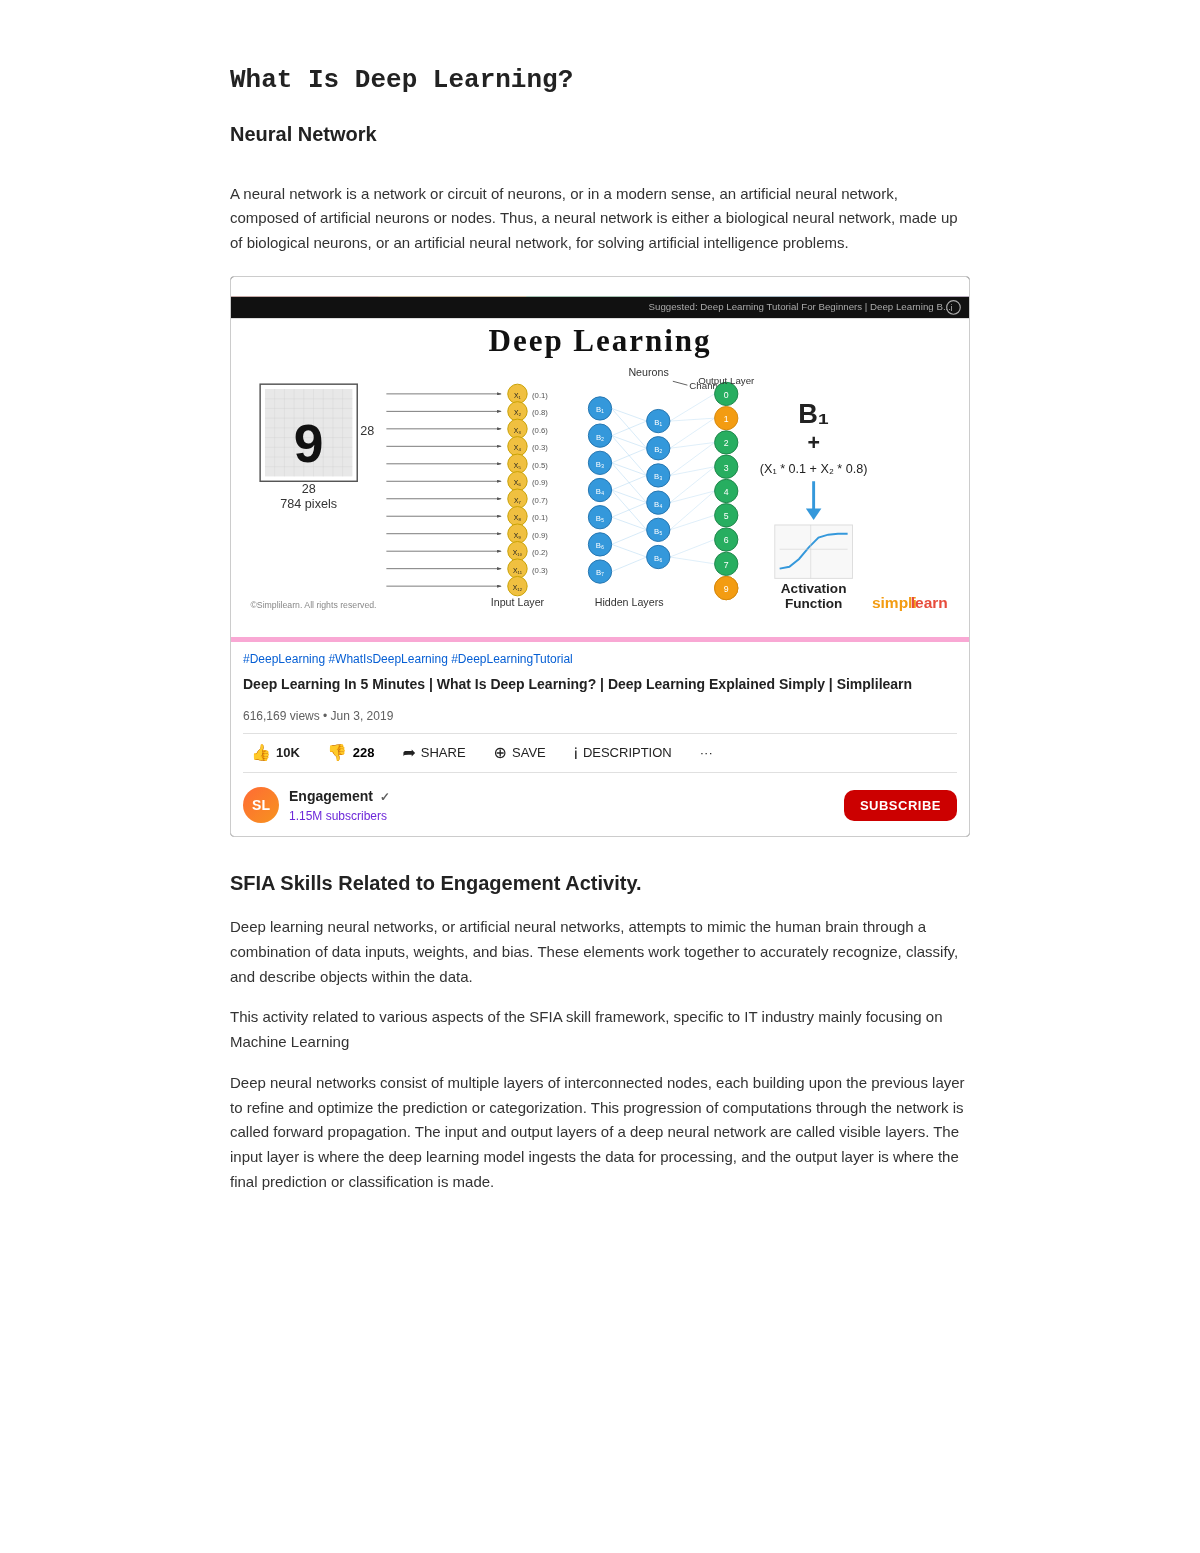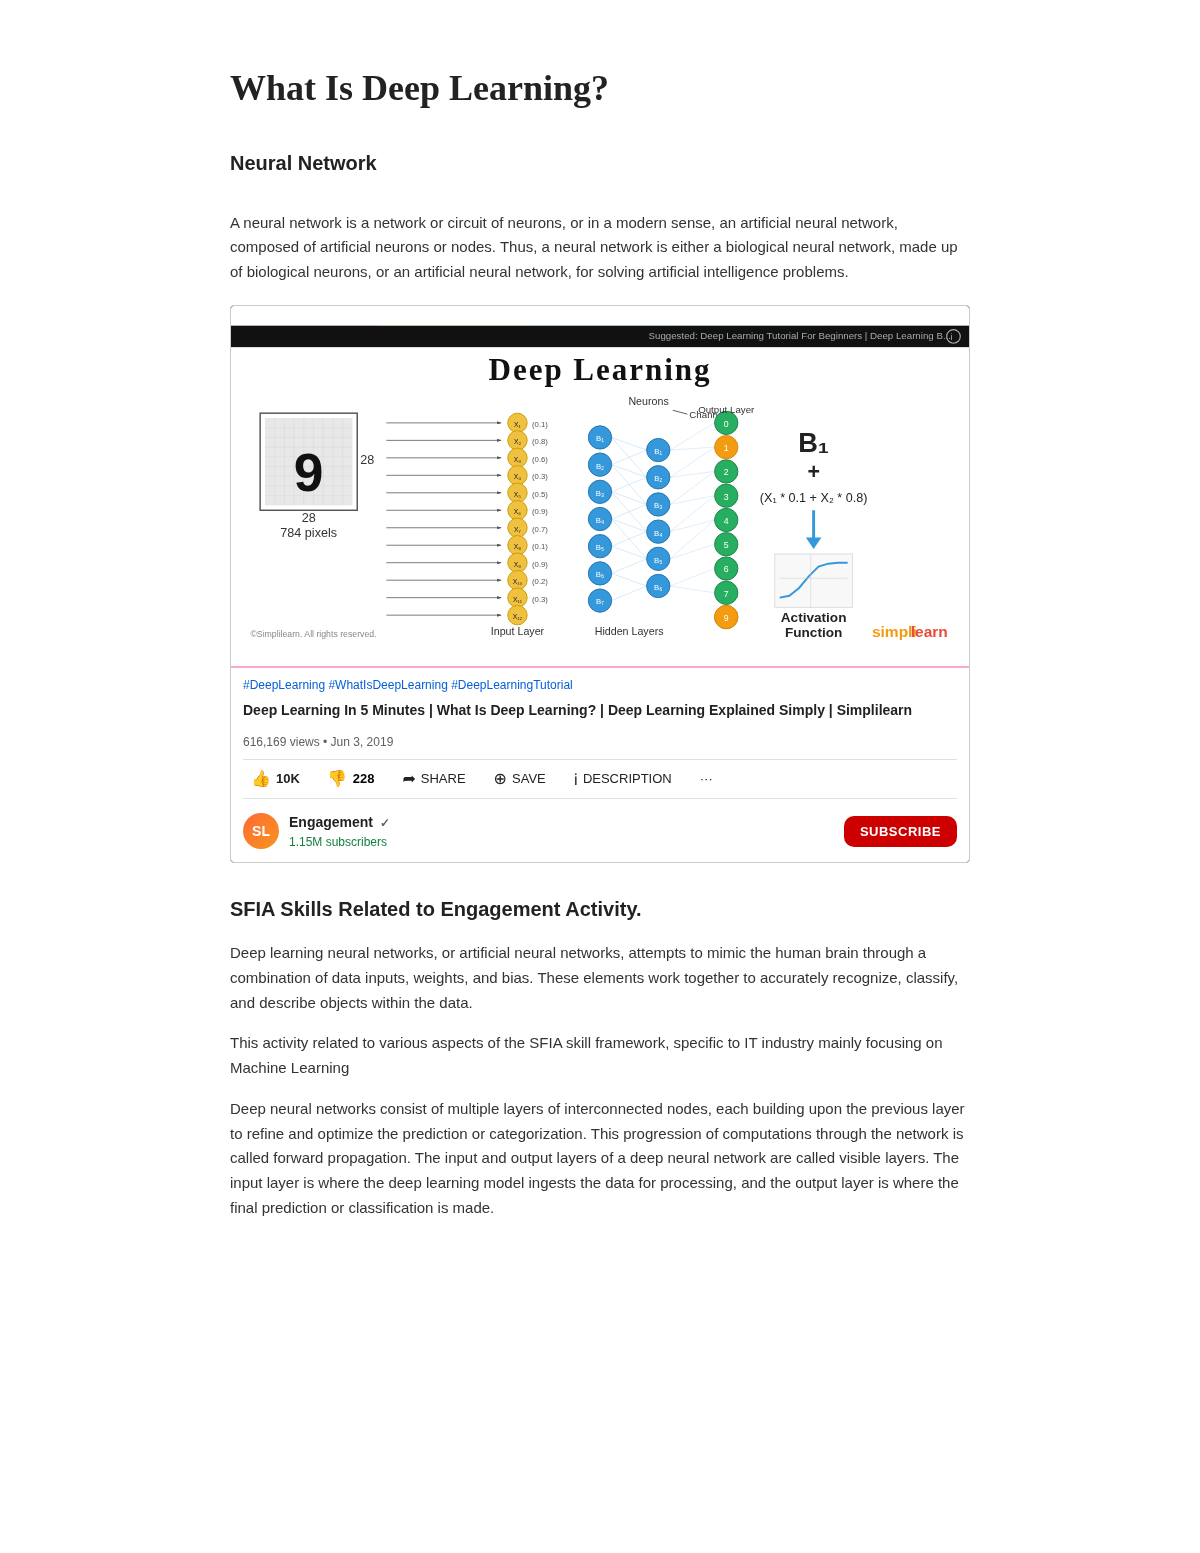--- a/index.html
+++ b/index.html
@@ -13,24 +13,24 @@
       font-size: 16px;
       line-height: 1.6;
       color: #222;
       background: #fff;
       max-width: 900px;
       margin: 0 auto;
       padding: 60px 80px;
     }
 
     .page-title {
-      font-size: 36px;
-      font-weight: bold;
-      margin-bottom: 29px;
-      font-family: Liberation Serif, serif;
+      font-size: 26px;
+      font-weight: bold;
+      margin-bottom: 16px;
+      font-family: Liberation Mono, monospace;
     }
 
     .section-heading {
       font-size: 20px;
       font-weight: bold;
       margin-bottom: 32px;
       font-family: Arial, sans-serif;
     }
 
     .body-text {
@@ -54,21 +54,21 @@
       background: #1a1a1a;
       position: relative;
       padding-bottom: 0;
       height: 360px;
       overflow: hidden;
     }
 
     .video-info-bar {
       background: #fff;
       padding: 8px 12px 4px 12px;
-      border-top: 2px solid #f9a8d4;
+      border-top: 5px solid #f9a8d4;
     }
 
     .video-hashtags {
       font-size: 12px;
       color: #065fd4;
       margin-bottom: 4px;
       font-family: Arial, sans-serif;
     }
 
     .video-title-bar {
@@ -146,21 +146,21 @@
 
     .channel-name {
       font-size: 14px;
       font-weight: bold;
       font-family: Arial, sans-serif;
       color: #222;
     }
 
     .channel-subs {
       font-size: 12px;
-      color: #15803d;
+      color: #6d28d9;
       font-family: Arial, sans-serif;
     }
 
     .subscribe-btn {
       background: #cc0000;
       color: white;
       border: none;
       padding: 8px 16px;
       font-size: 13px;
       font-weight: bold;

